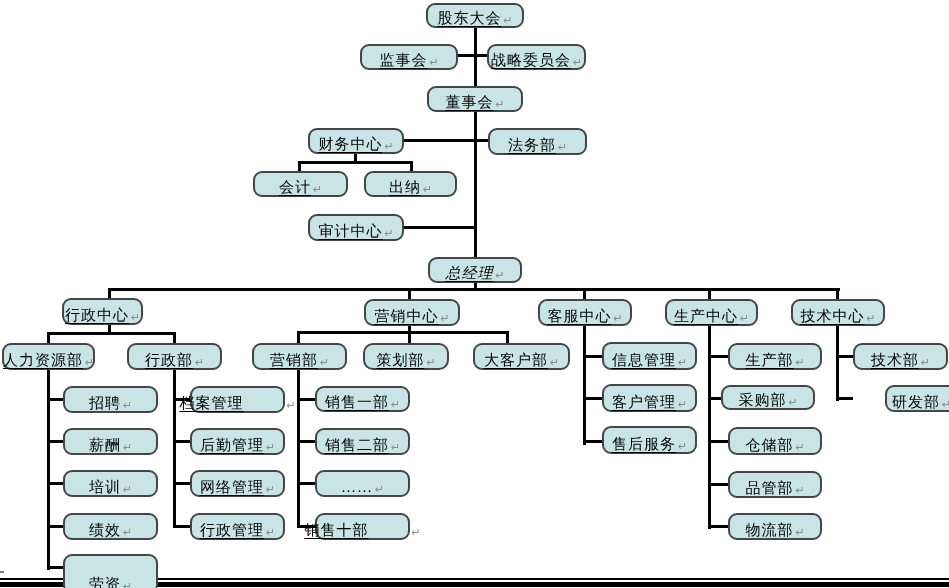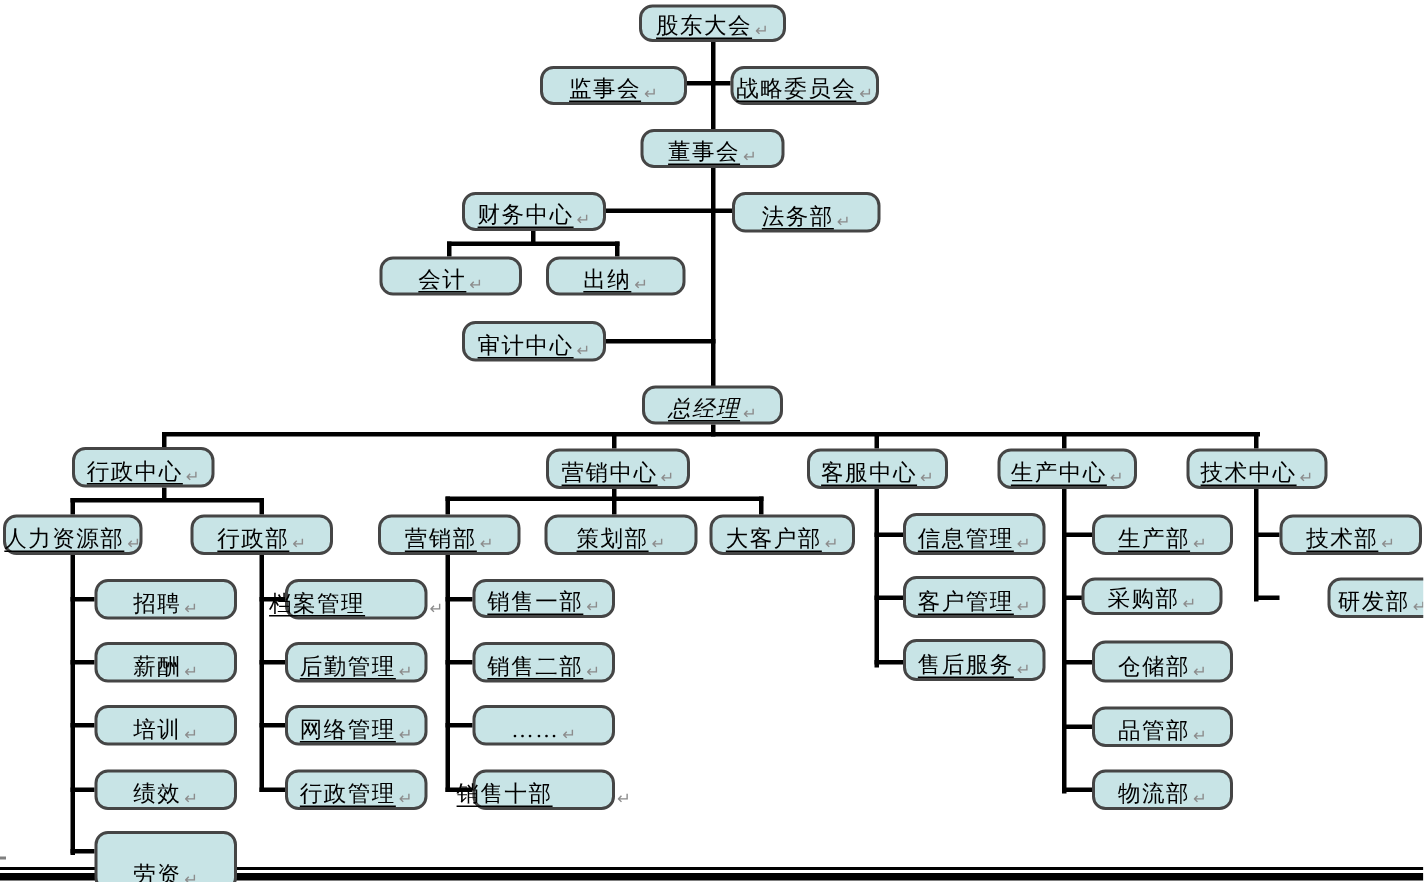--- a/index.html
+++ b/index.html
@@ -135,21 +135,21 @@
       <span class="pilcrow">↵</span>
     </div>
     <div class="node" style="left: 308px; top: 214px; width: 96px; height: 27px;">
       <span class="label u">审计中心</span>
       <span class="pilcrow">↵</span>
     </div>
     <div class="node" style="left: 428px; top: 257px; width: 94px; height: 26px; font-style: italic;">
       <span class="label u">总经理</span>
       <span class="pilcrow">↵</span>
     </div>
-    <div class="node" style="left: 48px; top: 298px; width: 95px; height: 27px;">
+    <div class="node" style="left: 62px; top: 298px; width: 81px; height: 27px;">
       <span class="label u">行政中心</span>
       <span class="pilcrow">↵</span>
     </div>
     <div class="node" style="left: 364px; top: 299px; width: 96px; height: 27px;">
       <span class="label u">营销中心</span>
       <span class="pilcrow">↵</span>
     </div>
     <div class="node" style="left: 538px; top: 299px; width: 94px; height: 27px;">
       <span class="label u">客服中心</span>
       <span class="pilcrow">↵</span>
@@ -167,21 +167,21 @@
       <span class="pilcrow">↵</span>
     </div>
     <div class="node" style="left: 127px; top: 343px; width: 95px; height: 27px;">
       <span class="label u">行政部</span>
       <span class="pilcrow">↵</span>
     </div>
     <div class="node" style="left: 252px; top: 343px; width: 95px; height: 27px;">
       <span class="label u">营销部</span>
       <span class="pilcrow">↵</span>
     </div>
-    <div class="node" style="left: 363px; top: 343px; width: 102px; height: 27px;">
+    <div class="node" style="left: 363px; top: 343px; width: 86px; height: 27px; border-radius: 10px;">
       <span class="label u">策划部</span>
       <span class="pilcrow">↵</span>
     </div>
     <div class="node" style="left: 473px; top: 343px; width: 97px; height: 27px;">
       <span class="label u">大客户部</span>
       <span class="pilcrow">↵</span>
     </div>
     <div class="node" style="left: 602px; top: 342px; width: 95px; height: 28px;">
       <span class="label u">信息管理</span>
       <span class="pilcrow">↵</span>

